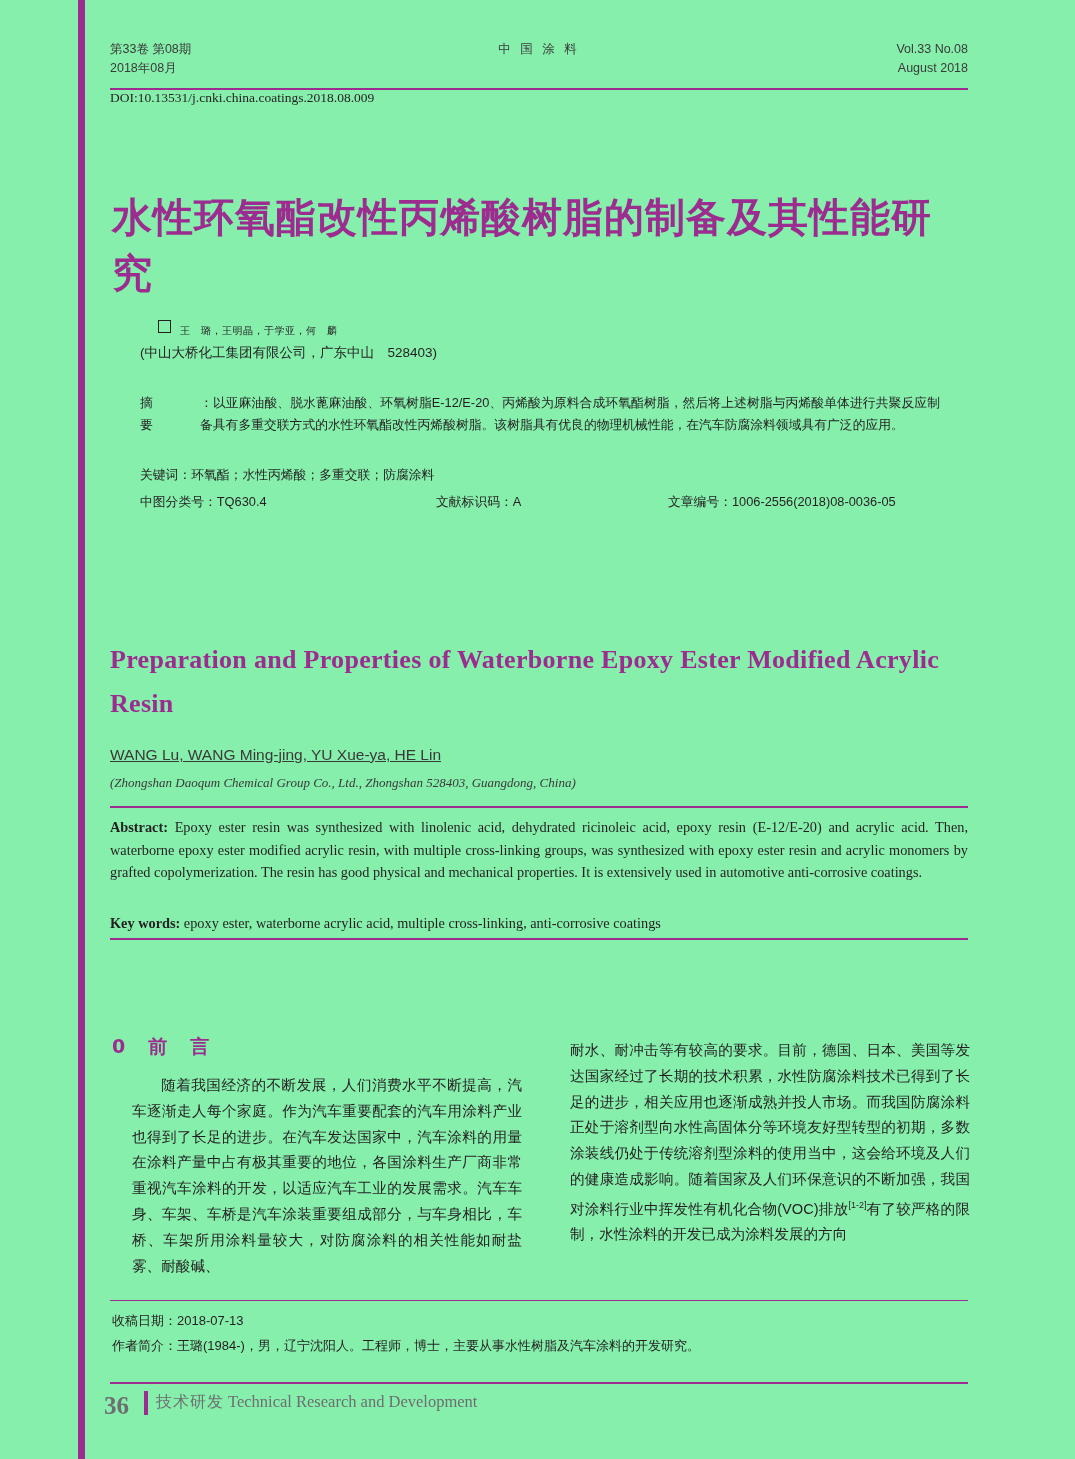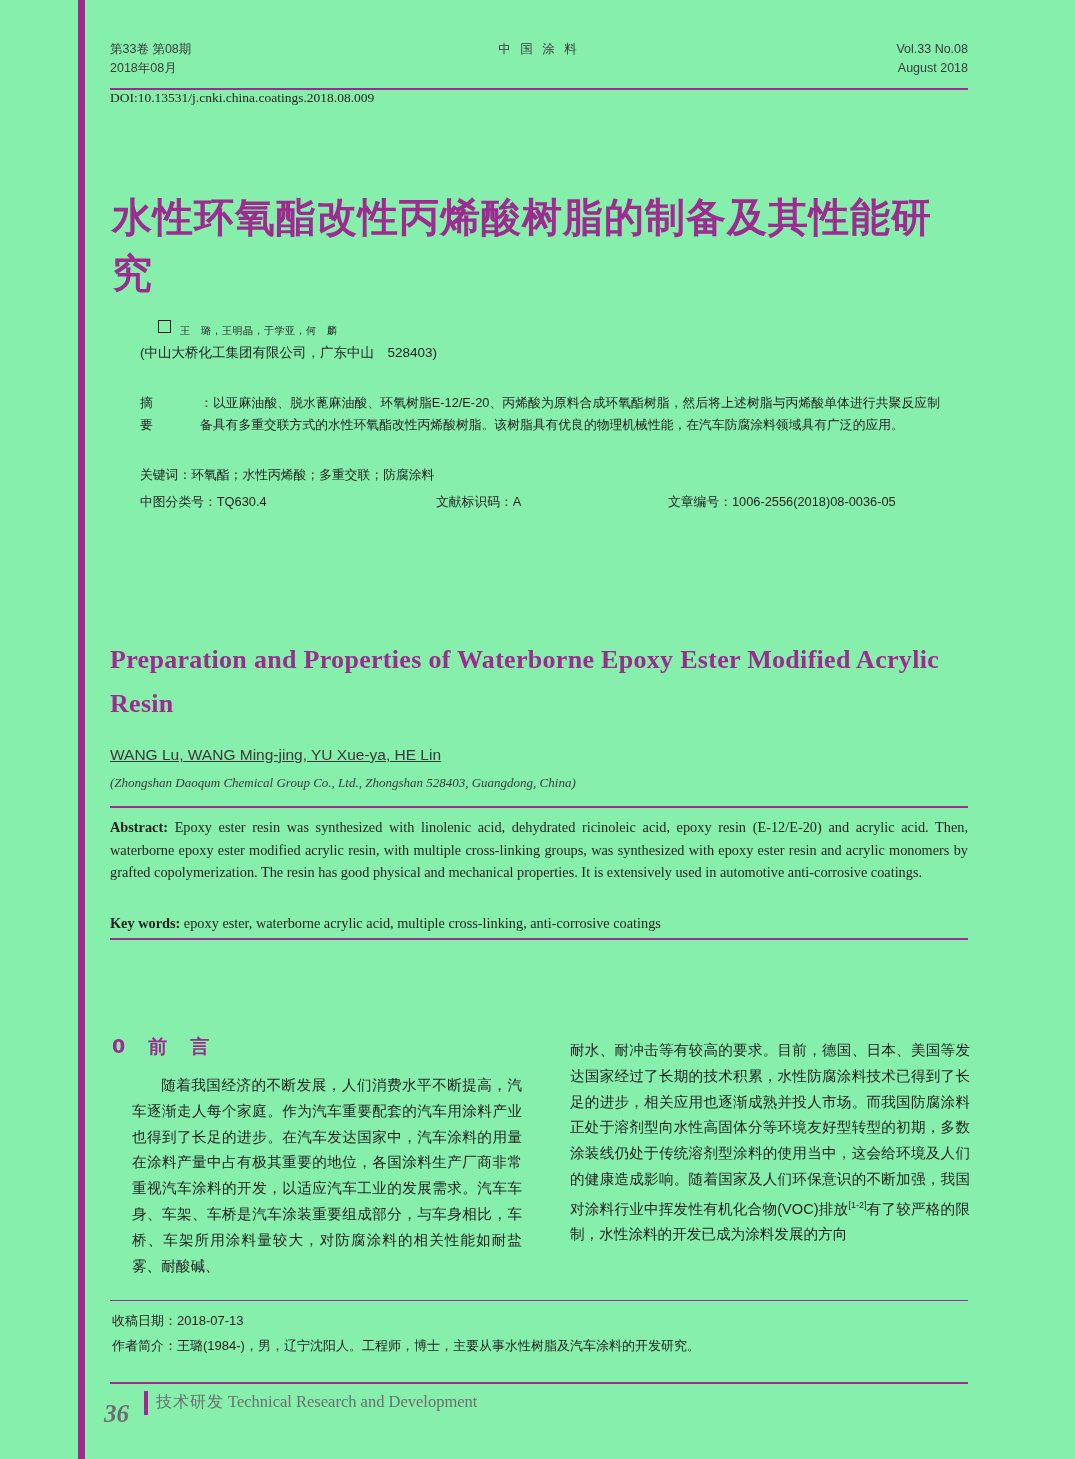--- a/index.html
+++ b/index.html
@@ -289,23 +289,22 @@
   .footer {
     position: absolute;
     left: 100px;
     top: 1388px;
     width: 600px;
     height: 34px;
   }
   .folio {
     position: absolute;
     left: 4px;
-    top: 12px;
-    font-family: "Liberation Serif", serif;
-    font-style: italic;
+    top: 4px;
+    font-family: "Liberation Serif", serif;
     font-weight: bold;
     font-size: 25px;
     color: #6d6e71;
   }
   .folio-bar {
     position: absolute;
     left: 44px;
     top: 3px;
     width: 4px;
     height: 24px;

